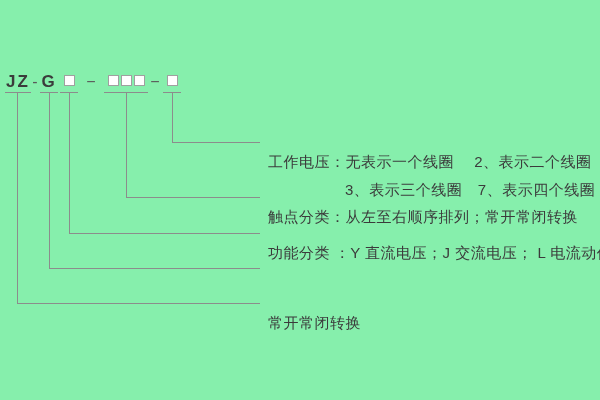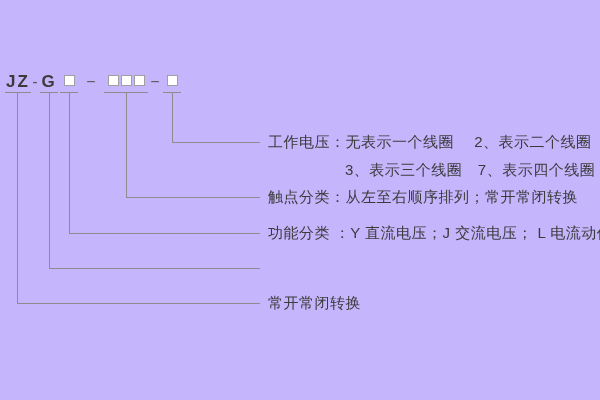--- a/index.html
+++ b/index.html
@@ -1,19 +1,19 @@
 <!DOCTYPE html>
 <html><head>
 <meta charset="utf-8">
 <style>
   html,body{margin:0;padding:0;background:#ffffff;}
   .canvas{
     position:relative;
     width:600px;height:400px;
-    background:#c4b5fd;
+    background:#86efac;
     overflow:hidden;
     font-family:"Liberation Sans","DejaVu Sans",sans-serif;
     color:#3b3b3b;
   }
   
   .code-seg{
     position:absolute;
     top:70px;height:23px;
     display:flex;align-items:flex-end;justify-content:center;
     border-bottom:1px solid #8c8c8c;
@@ -41,20 +41,21 @@
   .hline{position:absolute;height:1px;background:#8c8c8c;}
   
   .label{
     position:absolute;
     left:268px;
     font-size:15px;
     line-height:20px;
     color:#3b3b3b;
     white-space:pre;
     letter-spacing:0.5px;
+    margin-top:20px;
   }
 </style>
 </head>
 <body>
 
 <div class="canvas">
 
   <div class="code-seg" style="left:5px;width:26px;">
       <span>JZ</span>
     </div>

